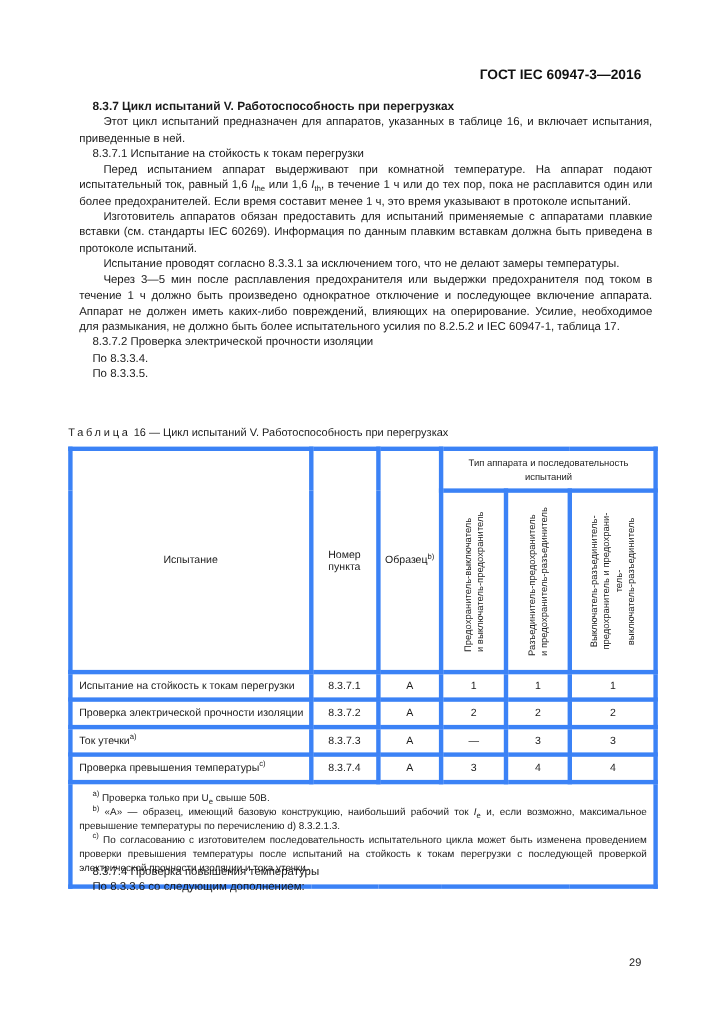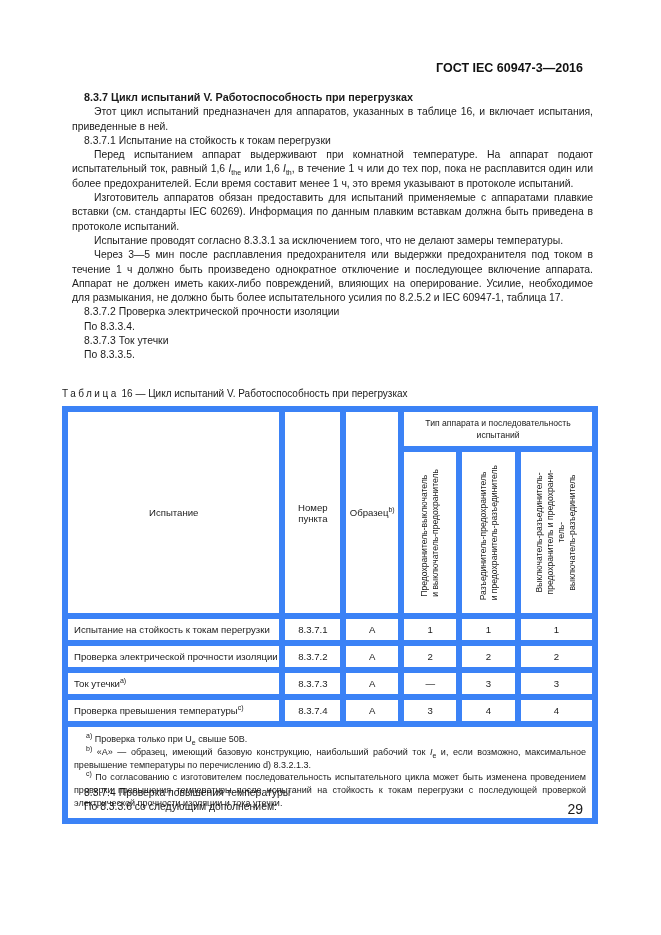--- a/index.html
+++ b/index.html
@@ -10,50 +10,49 @@
   .text { position: absolute; left: 62px; width: 521px; font-size: 10.4px; line-height: 14.3px; margin-left: 10px; }
   .text p { margin: 0; text-align: justify; }
   .text p.ind { text-indent: 22px; }
   .text p.sec { font-weight: bold; font-size: 10.8px; padding-left: 12px; margin-bottom: 1px; }
   .text p.sub { padding-left: 12px; }
   sub, sup { font-size: 7px; line-height: 0; }
   .cap { position: absolute; left: 62px; top: 388px; font-size: 10px; text-align: center; }
   .cap .sp { letter-spacing: 2.5px; }
   table.t { position: absolute; left: 62px; top: 406px; width: 536px; border-collapse: collapse;
             font-size: 9.6px; }
-  table.t td, table.t th { border: 6px solid #3b82f6; font-weight: normal; text-align: center; vertical-align: middle; padding: 0; }
+  table.t td, table.t th { border: 4px solid #3b82f6; font-weight: normal; text-align: center; vertical-align: middle; padding: 0; }
   table.t .hdr-top { height: 34px; font-size: 8.6px; line-height: 12px; }
   table.t .vert { height: 161px; }
   .vwrap { display: flex; align-items: center; justify-content: center; height: 161px; }
   .vtext { writing-mode: vertical-rl; transform: rotate(180deg); font-size: 8.6px; line-height: 11px; text-align: left; white-space: nowrap; }
   table.t tr.row td { height: 21px; }
   table.t td.left { text-align: left; padding-left: 6px; margin-left: 11px; }
   table.t td.notes { text-align: left; padding: 6px 6px 8px 6px; font-size: 9px; line-height: 12.8px; }
   .notes p { margin: 0; text-align: justify; }
   .notes p.ni { text-indent: 12px; }
-  .pnum { position: absolute; right: 78px; top: 801px; font-size: 14px; }
+  .pnum { position: absolute; right: 78px; top: 870px; font-size: 10px; }
 </style>
 </head>
 <body>
 
 <div class="page">
 
   <div class="header">ГОСТ IEC 60947-3—2016</div>
 
   <div class="text" style="top:90px;">
     <p class="sec">8.3.7 Цикл испытаний V. Работоспособность при перегрузках</p>
     <p class="ind">Этот цикл испытаний предназначен для аппаратов, указанных в таблице 16, и включает испытания, приведенные в ней.</p>
     <p class="sub">8.3.7.1 Испытание на стойкость к токам перегрузки</p>
     <p class="ind"><span>Перед испытанием аппарат выдерживают при комнатной температуре. На аппарат подают испытательный ток, равный 1,6 </span><i>I</i><sub>the</sub><span> или 1,6 </span><i>I</i><sub>th</sub><span>, в течение 1 ч или до тех пор, пока не расплавится один или более предохранителей. Если время составит менее 1 ч, это время указывают в протоколе испытаний.</span></p>
     <p class="ind">Изготовитель аппаратов обязан предоставить для испытаний применяемые с аппаратами плавкие вставки (см. стандарты IEC 60269). Информация по данным плавким вставкам должна быть приведена в протоколе испытаний.</p>
     <p class="ind">Испытание проводят согласно 8.3.3.1 за исключением того, что не делают замеры температуры.</p>
     <p class="ind">Через 3—5 мин после расплавления предохранителя или выдержки предохранителя под током в течение 1 ч должно быть произведено однократное отключение и последующее включение аппарата. Аппарат не должен иметь каких-либо повреждений, влияющих на оперирование. Усилие, необходимое для размыкания, не должно быть более испытательного усилия по 8.2.5.2 и IEC 60947-1, таблица 17.</p>
     <p class="sub">8.3.7.2 Проверка электрической прочности изоляции</p>
     <p class="sub">По 8.3.3.4.</p>
-    <p class="sub">8.3.7.3 Ток утечки</p>
     <p class="sub">По 8.3.3.5.</p>
   </div>
 
   <div class="cap"><span class="sp">Таблица</span><span> 16 — Цикл испытаний V. Работоспособность при перегрузках</span></div>
 
   <table class="t">
     <colgroup>
       <col style="width:221px">
         <col style="width:61px">
         <col style="width:58px">

